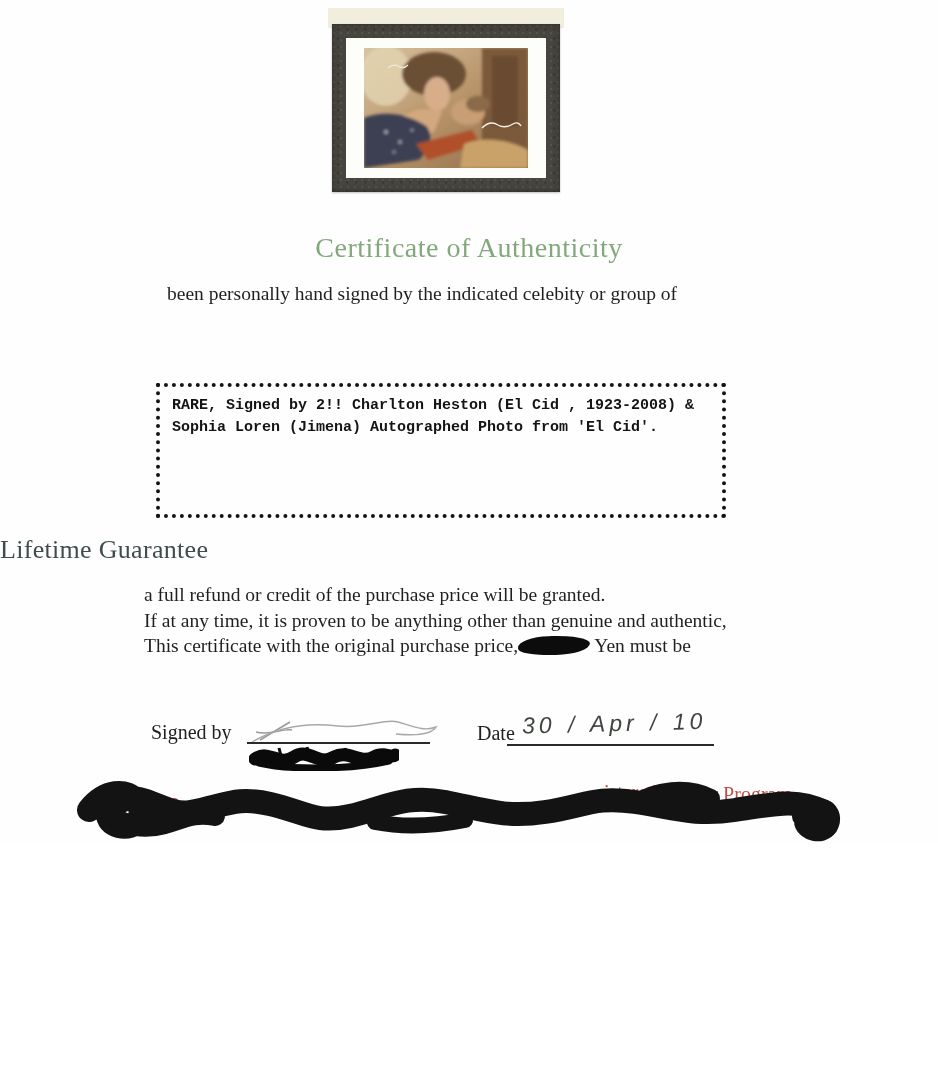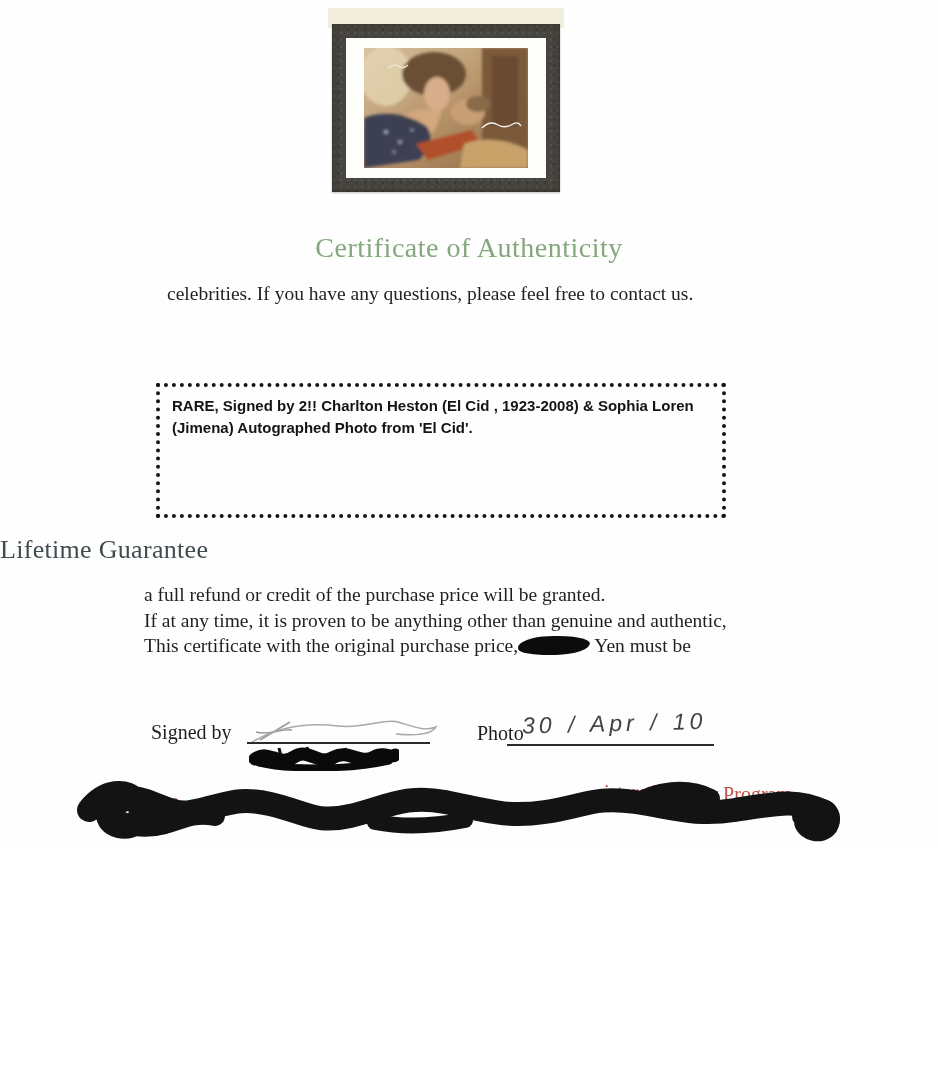--- a/index.html
+++ b/index.html
@@ -47,21 +47,21 @@
     font-size:19.5px;line-height:25px;
   }
   .item-box{
     position:absolute;left:156px;top:383px;width:562px;height:127px;
     border:4px dotted #141414;
     box-sizing:content-box;
     padding:0;
   }
   .item-box-inner{
     padding:8px 12px;
-    font-family:Liberation Sans, sans-serif;
+    font-family:Liberation Mono, monospace;
     font-weight:bold;
     font-size:15px;line-height:22px;
     color:#141414;
   }
   .guarantee-heading{
     position:absolute;left:0;right:0;top:535px;
     text-align:left;
     font-size:26px;
     color:#3e4c4e;
     letter-spacing:.3px;
@@ -153,21 +153,21 @@
         </g>
         <path d="M118,80 q8,-8 16,-3 q7,4 15,-1 q5,-3 8,2" stroke="#f5f3ea" stroke-width="1.4" fill="none"></path>
         <path d="M24,20 q6,-5 12,-1 q4,2 8,-2" stroke="#efe9da" stroke-width="1.2" fill="none"></path>
       </svg>
     </div>
   </div>
 
   <div class="cert-title">Certificate of Authenticity</div>
 
   <div class="certify-para">
-    <div>celebrities. If you have any questions, please feel free to contact us.</div>
+    <div>been personally hand signed by the indicated celebity or group of</div>
   </div>
 
   <div class="item-box">
     <div class="item-box-inner">RARE, Signed by 2!! Charlton Heston (El Cid , 1923-2008) &amp; Sophia Loren (Jimena) Autographed Photo from 'El Cid'.</div>
   </div>
 
   <div class="guarantee-heading">Lifetime Guarantee</div>
 
   <div class="guarantee-para">
     <div>a full refund or credit of the purchase price will be granted.</div>
@@ -183,21 +183,21 @@
     <path d="M6,32 C30,18 60,12 92,16 C120,19 138,8 152,12 C166,16 178,22 190,17 C186,24 170,26 150,24" stroke="#a8a8a5" stroke-width="1.4" fill="none"></path>
   </svg>
   <div class="signature-line"></div>
 
   <svg class="signer-scribble" width="150" height="26" viewBox="0 0 150 26" xmlns="http://www.w3.org/2000/svg">
     <path d="M6,14 C20,4 30,22 45,12 C60,2 70,22 85,12 C100,4 110,20 125,12 C135,6 142,14 146,10" stroke="#0a0a0a" stroke-width="13" stroke-linecap="round" fill="none"></path>
     <path d="M10,18 C40,25 100,25 140,16" stroke="#0a0a0a" stroke-width="7" stroke-linecap="round" fill="none"></path>
     <path d="M30,3 l2,8 M58,2 l2,8 M96,3 l2,8 M134,4 l2,7" stroke="#0a0a0a" stroke-width="3" fill="none"></path>
   </svg>
 
-  <div class="date-label">Photo</div>
+  <div class="date-label">Date</div>
   <div class="date-line"></div>
   <div class="handwritten-date">30 / Apr / 10</div>
 
   <span class="footer-fragment ff-c">C</span>
   <span class="footer-fragment ff-e">e</span>
   <span class="footer-fragment ff-istered">istered D</span>
   <span class="footer-fragment ff-program">ler Program</span>
 
   <svg class="footer-marker" width="775" height="75" viewBox="0 0 775 75" xmlns="http://www.w3.org/2000/svg">
     <g stroke="#131313" fill="none" stroke-linecap="round">

